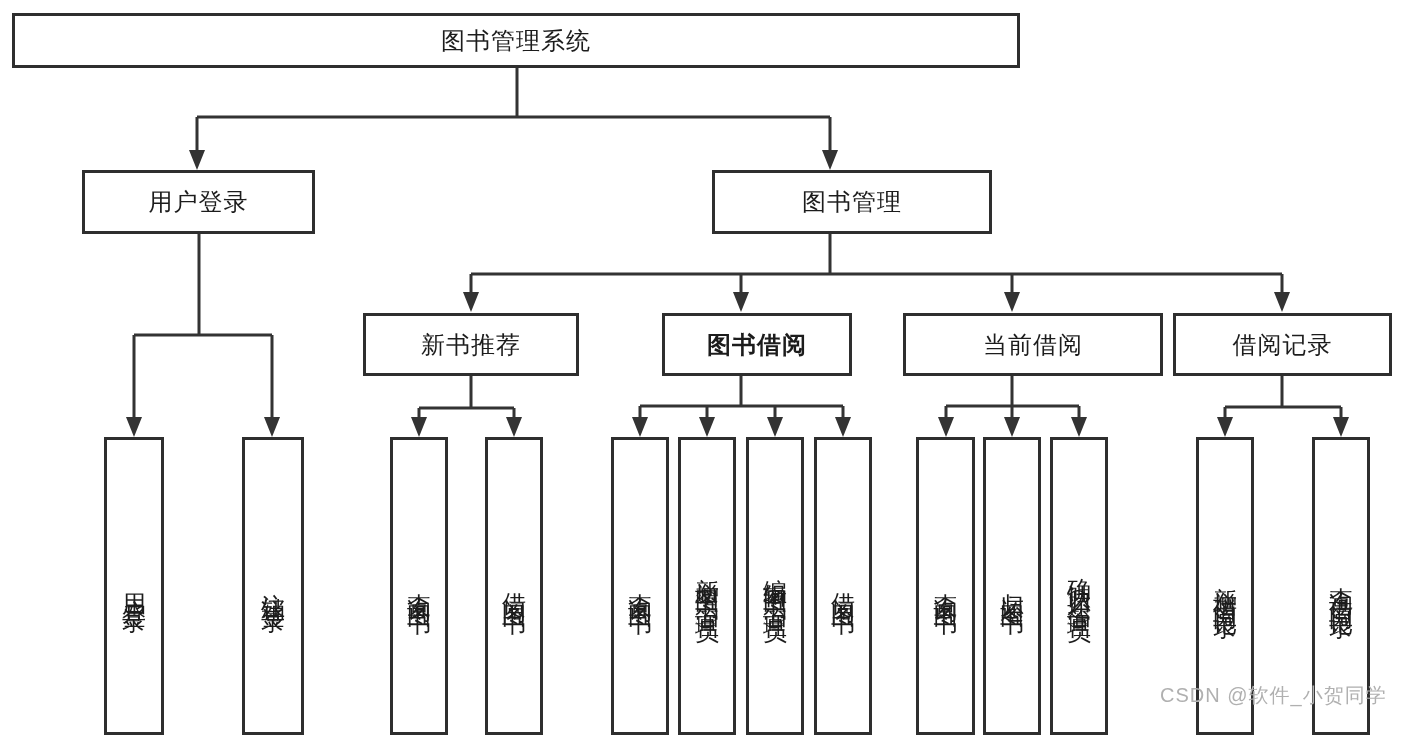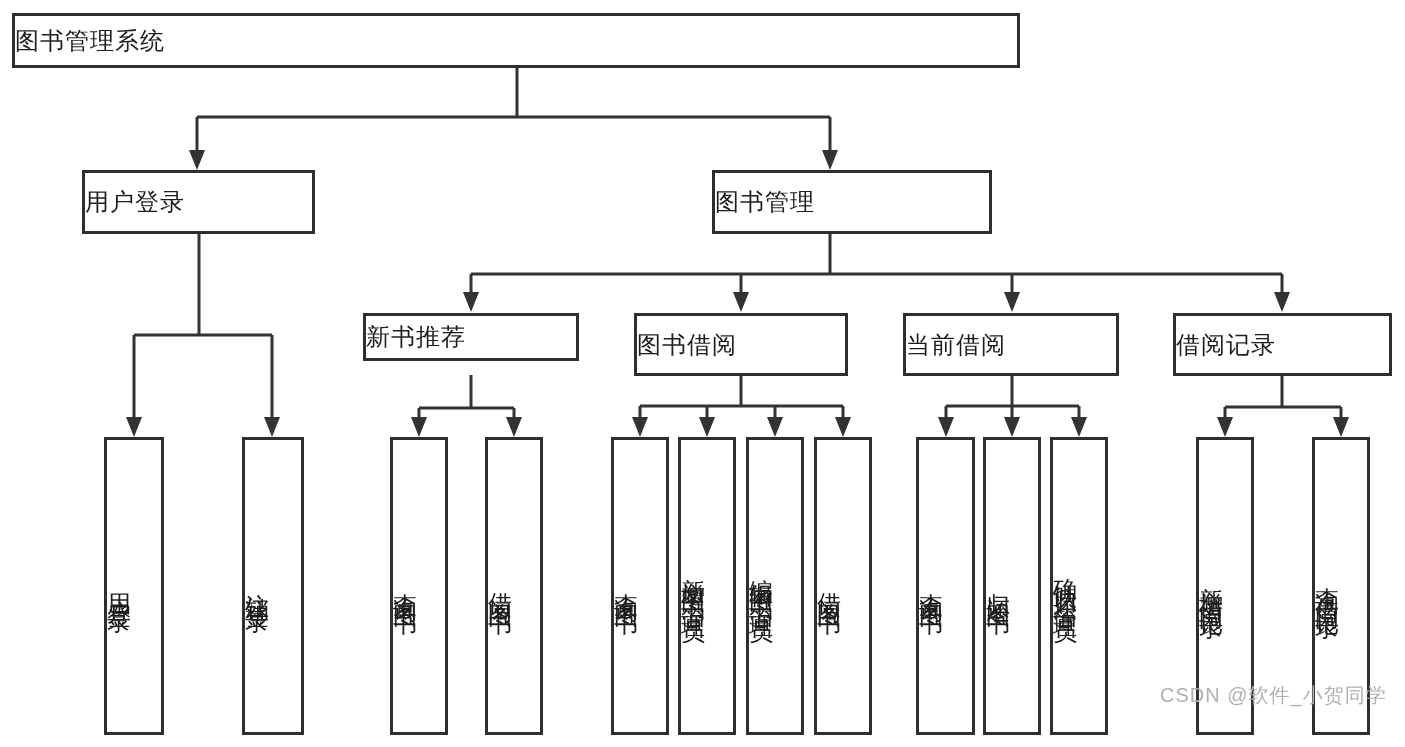--- a/index.html
+++ b/index.html
@@ -33,20 +33,21 @@
     fill: var(--line, #333333);
     stroke: none;
   }
   .node {
     position: absolute;
     box-sizing: border-box;
     background: #ffffff;
     border: 3px solid var(--border, #2e2e2e);
     display: flex;
     align-items: center;
+    justify-content: center;
     z-index: 2;
   }
   .hbox span {
     font-size: 24px;
     letter-spacing: 1px;
     white-space: nowrap;
     color: var(--text, #1c1c1c);
   }
   .vbox span {
     writing-mode: vertical-rl;
@@ -119,27 +120,27 @@
     <span>图书管理系统</span>
   </div>
 
   <div class="node hbox" style="left:82px; top:170px; width:233px; height:64px;">
     <span>用户登录</span>
   </div>
   <div class="node hbox" style="left:712px; top:170px; width:280px; height:64px;">
     <span>图书管理</span>
   </div>
 
-  <div class="node hbox" style="left:363px; top:313px; width:216px; height:48px;">
+  <div class="node hbox" style="left:363px; top:313px; width:216px; height:63px;">
     <span>新书推荐</span>
   </div>
-  <div class="node hbox" style="left:634px; top:313px; width:214px; height:63px;">
+  <div class="node hbox" style="left:662px; top:313px; width:190px; height:63px;font-weight:bold;">
     <span>图书借阅</span>
   </div>
-  <div class="node hbox" style="left:903px; top:313px; width:216px; height:63px;">
+  <div class="node hbox" style="left:903px; top:313px; width:260px; height:63px;">
     <span>当前借阅</span>
   </div>
   <div class="node hbox" style="left:1173px; top:313px; width:219px; height:63px;">
     <span>借阅记录</span>
   </div>
 
   <div class="node vbox" style="left:104px; top:437px; width:60px; height:298px;">
     <span>用户登录</span>
   </div>
   <div class="node vbox" style="left:242px; top:437px; width:62px; height:298px;">

